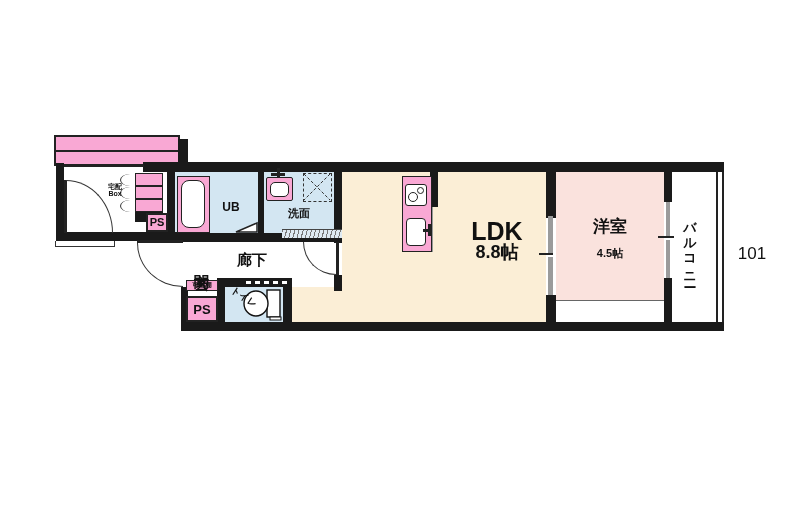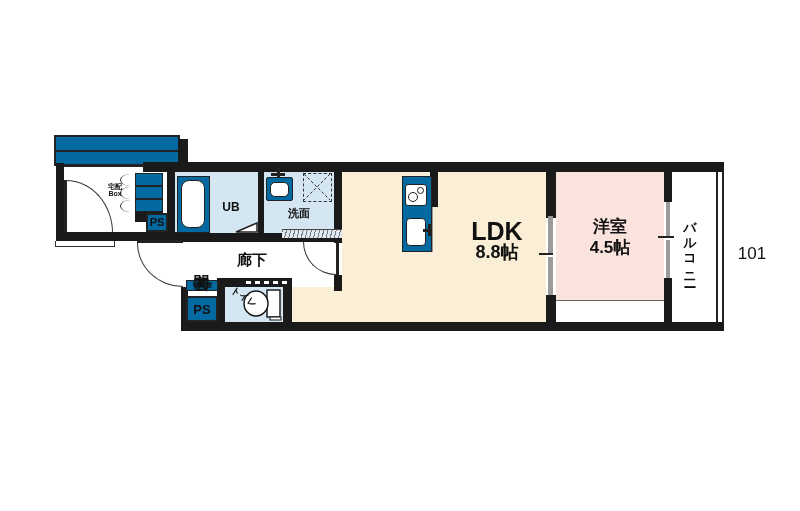--- a/index.html
+++ b/index.html
@@ -3,21 +3,21 @@
 <meta charset="utf-8">
 <style>
   html,body{margin:0;padding:0;background:#ffffff;}
   #canvas{position:relative;width:800px;height:511px;background:#fff;overflow:hidden;
           font-family:"Liberation Sans","DejaVu Sans",sans-serif;color:#111;}
   .abs{position:absolute;box-sizing:border-box;}
   .wall{background:#1a1a1a;}
   .fill-wet{background:#d3e6f2;}
   .fill-ldk{background:#fbeed6;}
   .fill-bed{background:#fae2dd;}
-  .thinbox{border:1.5px solid #222;background:#0369a1;}
+  .thinbox{border:1.5px solid #222;background:#f9a8d4;}
   .label{display:flex;align-items:center;justify-content:center;font-weight:600;line-height:1;}
   .vtext{writing-mode:vertical-rl;text-orientation:upright;}
   .panel{background:#9b9b9b;}
   .arc-bl{border-left:1.5px solid #333;border-bottom:1.5px solid #333;border-bottom-left-radius:100% 100%;}
   .arc-tr{border-top:1.5px solid #333;border-right:1.5px solid #333;border-top-right-radius:100% 100%;}
   .leaf{background:#222;}
   .bracket{border-left:1.3px solid #333;border-top-left-radius:100% 50%;border-bottom-left-radius:100% 50%;}
 </style>
 </head>
 <body>
@@ -145,19 +145,19 @@
   <div class="abs label" style="left:283px;top:206px;width:32px;height:14px;font-size:11px;">洗面</div>
 
   <div class="abs label vtext" style="left:193px;top:241px;width:18px;height:42px;font-size:15px;">玄関</div>
   <div class="abs label" style="left:226px;top:250px;width:52px;height:18px;font-size:15px;">廊下</div>
   <div class="abs label" style="left:227px;top:291px;width:34px;height:12px;font-size:9.5px;transform:rotate(33deg);">トイレ</div>
 
   <div class="abs label" style="left:460px;top:221px;width:74px;height:20px;font-size:25px;">LDK</div>
   <div class="abs label" style="left:458px;top:242px;width:78px;height:20px;font-size:18px;">8.8帖</div>
 
   <div class="abs label" style="left:575px;top:217px;width:70px;height:19px;font-size:17px;">洋室</div>
-  <div class="abs label" style="left:575px;top:238px;width:70px;height:19px;font-size:17px;">4.5帖</div>
+  <div class="abs label" style="left:575px;top:244px;width:70px;height:19px;font-size:11px;">4.5帖</div>
 
   <div class="abs label vtext" style="left:681px;top:196px;width:18px;height:104px;font-size:13px;letter-spacing:2px;">バルコニー</div>
 
   <div class="abs label" style="left:733px;top:243px;width:38px;height:20px;font-size:17px;font-weight:500;text-align:center;">101</div>
 
 </div>
 
 </body></html>

